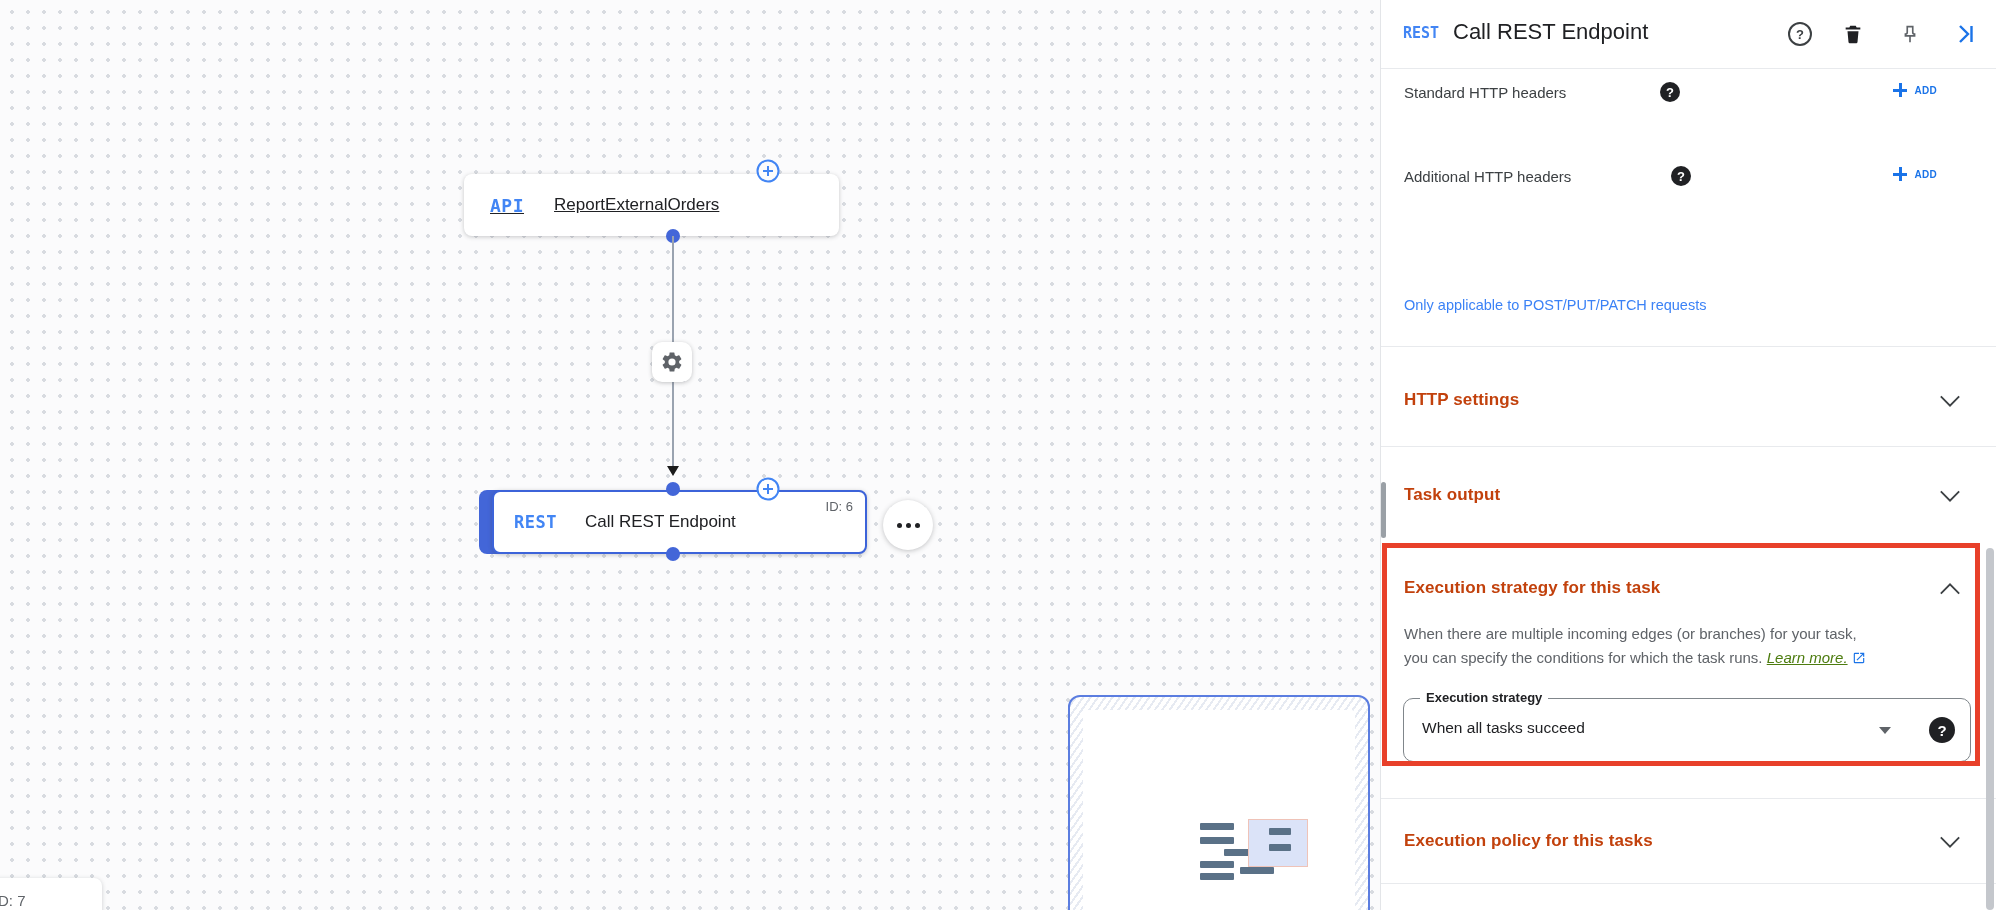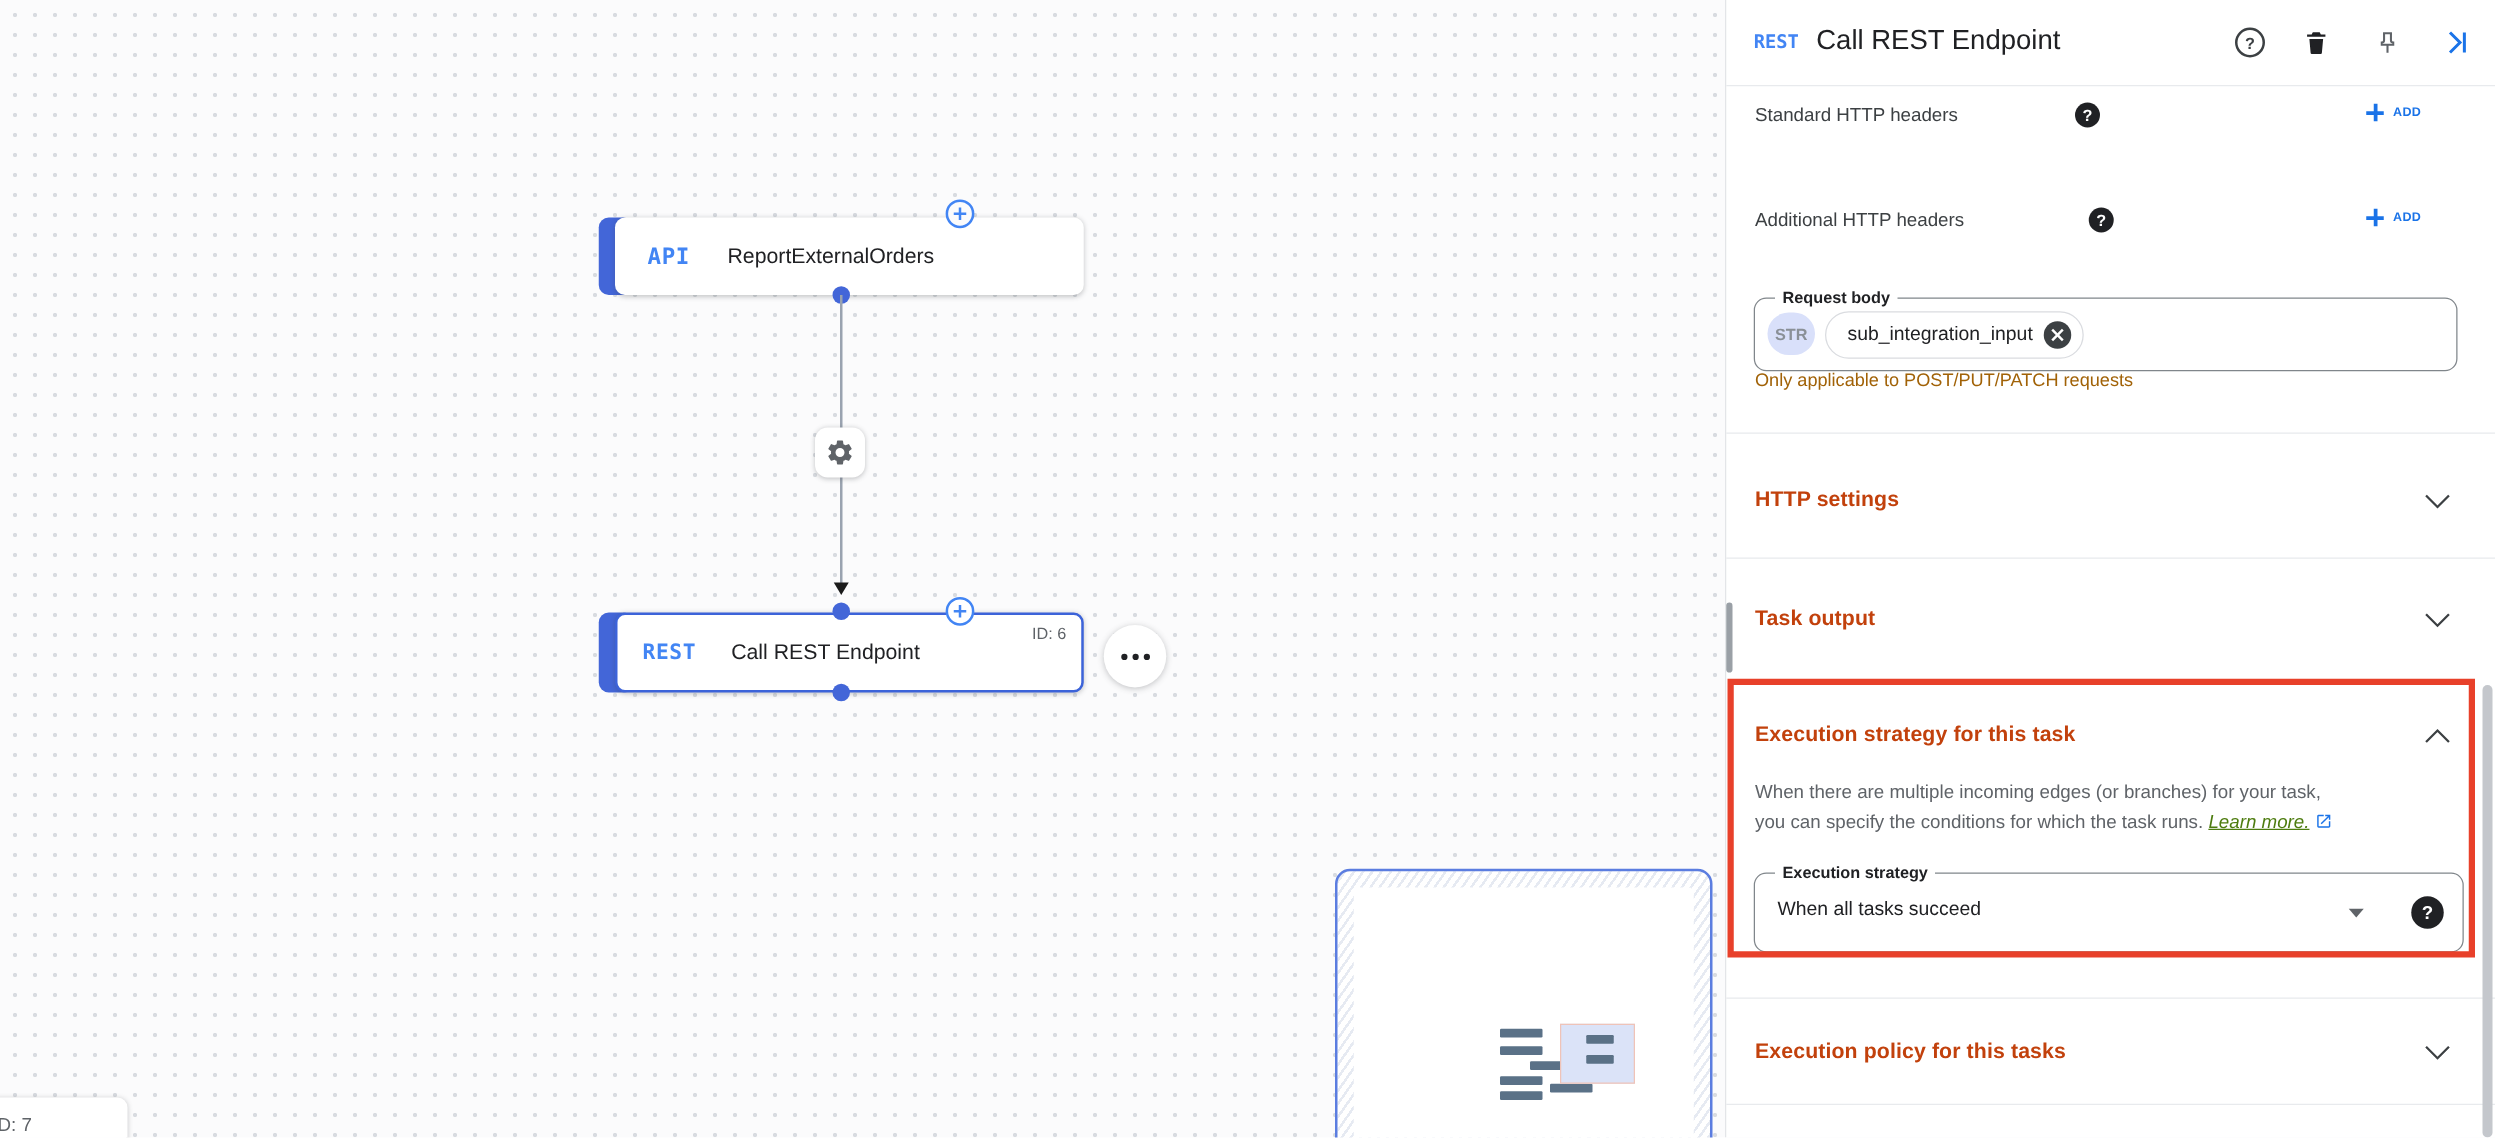--- a/index.html
+++ b/index.html
@@ -74,21 +74,21 @@
     background:#d9e0fa;display:flex;align-items:center;justify-content:center;
     font-size:13px;font-weight:bold;color:#8a9097;}
   .val-chip{position:absolute;left:56px;top:10px;height:36px;border:1px solid #dadce0;border-radius:19px;
     background:#fff;display:flex;align-items:center;padding:0 9px 0 17px;gap:9px;}
   .val-chip .vtxt{font-size:15.5px;color:#202124;}
   .xcircle{width:22px;height:22px;border-radius:50%;background:#3c4043;position:relative;cursor:pointer;}
   .xcircle::before,.xcircle::after{content:"";position:absolute;left:10px;top:5px;width:2px;height:12px;background:#fff;}
   .xcircle::before{transform:rotate(45deg);}
   .xcircle::after{transform:rotate(-45deg);}
 
-  .hint{position:absolute;left:23px;font-size:14.5px;color:#a16207;}
+  .hint{position:absolute;left:23px;font-size:14.5px;color:#3b82f6;}
   .divider{position:absolute;left:0;right:0;height:1px;background:#e8eaed;}
   .sec-title{position:absolute;left:23px;font-size:17px;font-weight:bold;color:#c2410c;letter-spacing:.1px;}
   .chev{position:absolute;right:36px;width:22px;height:14px;cursor:pointer;}
 
   .red-box{position:absolute;left:1px;top:543px;width:598px;height:223px;
     border:5px solid #e8402a;box-sizing:border-box;pointer-events:none;}
 
   .desc{position:absolute;left:23px;top:622px;font-size:15px;color:#5f6368;line-height:24px;}
   .desc a{color:#4d7c0f;text-decoration:underline;cursor:pointer;font-style:italic;}
   .extlink{display:inline-block;vertical-align:-2px;margin-left:4px;}
@@ -104,21 +104,21 @@
   .right-scroll{position:absolute;right:3px;top:548px;width:8px;height:362px;background:#c4c7cc;border-radius:4px;}
 </style>
 </head>
 <body>
 
 <div id="app">
 
   <div class="canvas">
 
     <div class="node-accent" style="left:479px;top:174px;height:62px;"></div>
-    <div class="node-card" style="left:492px;top:174px;width:375px;height:62px;">
+    <div class="node-card" style="left:464px;top:174px;width:375px;height:62px;text-decoration:underline;">
       <span class="node-badge" style="margin-left:26px;">API</span>
       <span class="node-label" style="margin-left:30px;">ReportExternalOrders</span>
     </div>
     <div class="plus-circle" style="left:755px;top:158px;">
       <svg width="26" height="26" viewBox="0 0 26 26">
           <circle cx="13" cy="13" r="10.5" fill="#fbfbfc" stroke="#4285f4" stroke-width="2"></circle>
           <path d="M13 8v10M8 13h10" stroke="#4285f4" stroke-width="2"></path>
         </svg>
     </div>
     <div class="conn-dot" style="left:666px;top:229px;"></div>
@@ -206,28 +206,20 @@
       <span>ADD</span>
     </div>
 
     <span class="row-label" style="left:23px;top:168px;">Additional HTTP headers</span>
     <span class="qmark" style="left:290px;top:166px;">?</span>
     <div class="add-btn" style="top:167px;">
       <span class="plus-glyph"></span>
       <span>ADD</span>
     </div>
 
-    <div class="fieldset" style="left:22px;top:238px;width:561px;height:57px;">
-      <span class="flabel">Request body</span>
-      <span class="str-chip">STR</span>
-      <div class="val-chip">
-        <span class="vtxt">sub_integration_input</span>
-        <span class="xcircle"></span>
-      </div>
-    </div>
     <span class="hint" style="top:297px;">Only applicable to POST/PUT/PATCH requests</span>
 
     <div class="divider" style="top:346px;"></div>
 
     <span class="sec-title" style="top:390px;">HTTP settings</span>
     <div class="chev" style="top:394px;">
       <svg width="22" height="14" viewBox="0 0 24 14">
           <path fill="none" stroke="#3c4043" stroke-width="2" d="M2 2l10 10L22 2"></path>
         </svg>
     </div>

